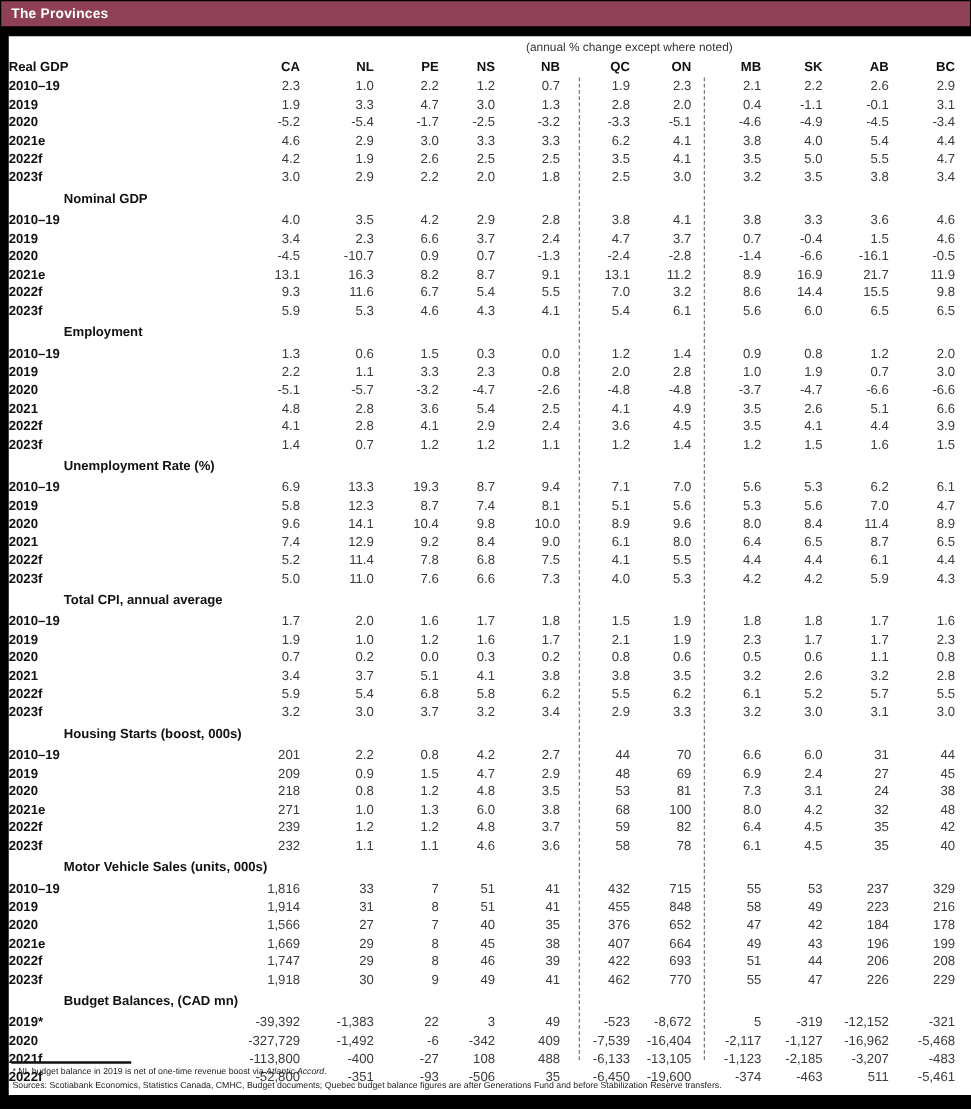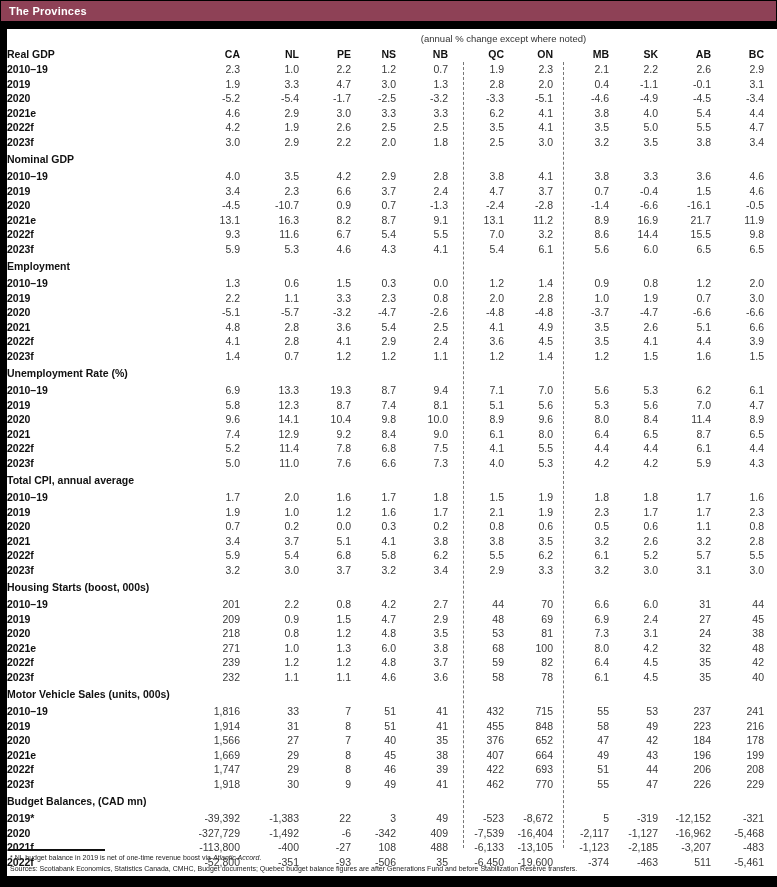--- a/index.html
+++ b/index.html
@@ -21,21 +21,21 @@
   }
   table.prov {
     position:absolute; top:17px; left:0; width:771px;
     border-collapse:collapse; table-layout:fixed;
     font-size:10.5px; color:#3a3a3a;
   }
   table.prov td { padding:0; height:14.5px; line-height:14.5px; white-space:nowrap; overflow:visible; }
   td.num { text-align:right; }
   td.label { text-align:left; padding-left:5px; font-weight:bold; color:#111; }
   tr.colhead-row td { height:16px; line-height:16px; font-weight:bold; color:#111; font-size:10.5px; }
-  tr.section-row td { height:17px; line-height:20px; font-weight:bold; }
+  tr.section-row td { height:17px; line-height:20px; font-weight:bold;padding-left:44px; }
   .maroon-text { color:#8e4156; }
   .dashed-sep {
     position:absolute; top:33px; height:786px; width:0;
     border-left:1px dashed #777;
   }
   .sep-1 { left:456px; }
   .sep-2 { left:556px; }
   .footrule { position:absolute; top:820px; left:2px; width:96px; height:2px; background:#111; }
   .footnote { position:absolute; left:3px; right:3px; font-size:7px; color:#222; }
   .fn1 { top:825px; }
@@ -647,21 +647,21 @@
             <td class="num">1,816</td>
             <td class="num">33</td>
             <td class="num">7</td>
             <td class="num">51</td>
             <td class="num">41</td>
             <td class="num">432</td>
             <td class="num">715</td>
             <td class="num">55</td>
             <td class="num">53</td>
             <td class="num">237</td>
-            <td class="num">241</td>
+            <td class="num">329</td>
             <td class="num"></td>
           </tr>
           <tr>
             <td class="label">2019</td>
             <td class="num">1,914</td>
             <td class="num">31</td>
             <td class="num">8</td>
             <td class="num">51</td>
             <td class="num">41</td>
             <td class="num">455</td>

